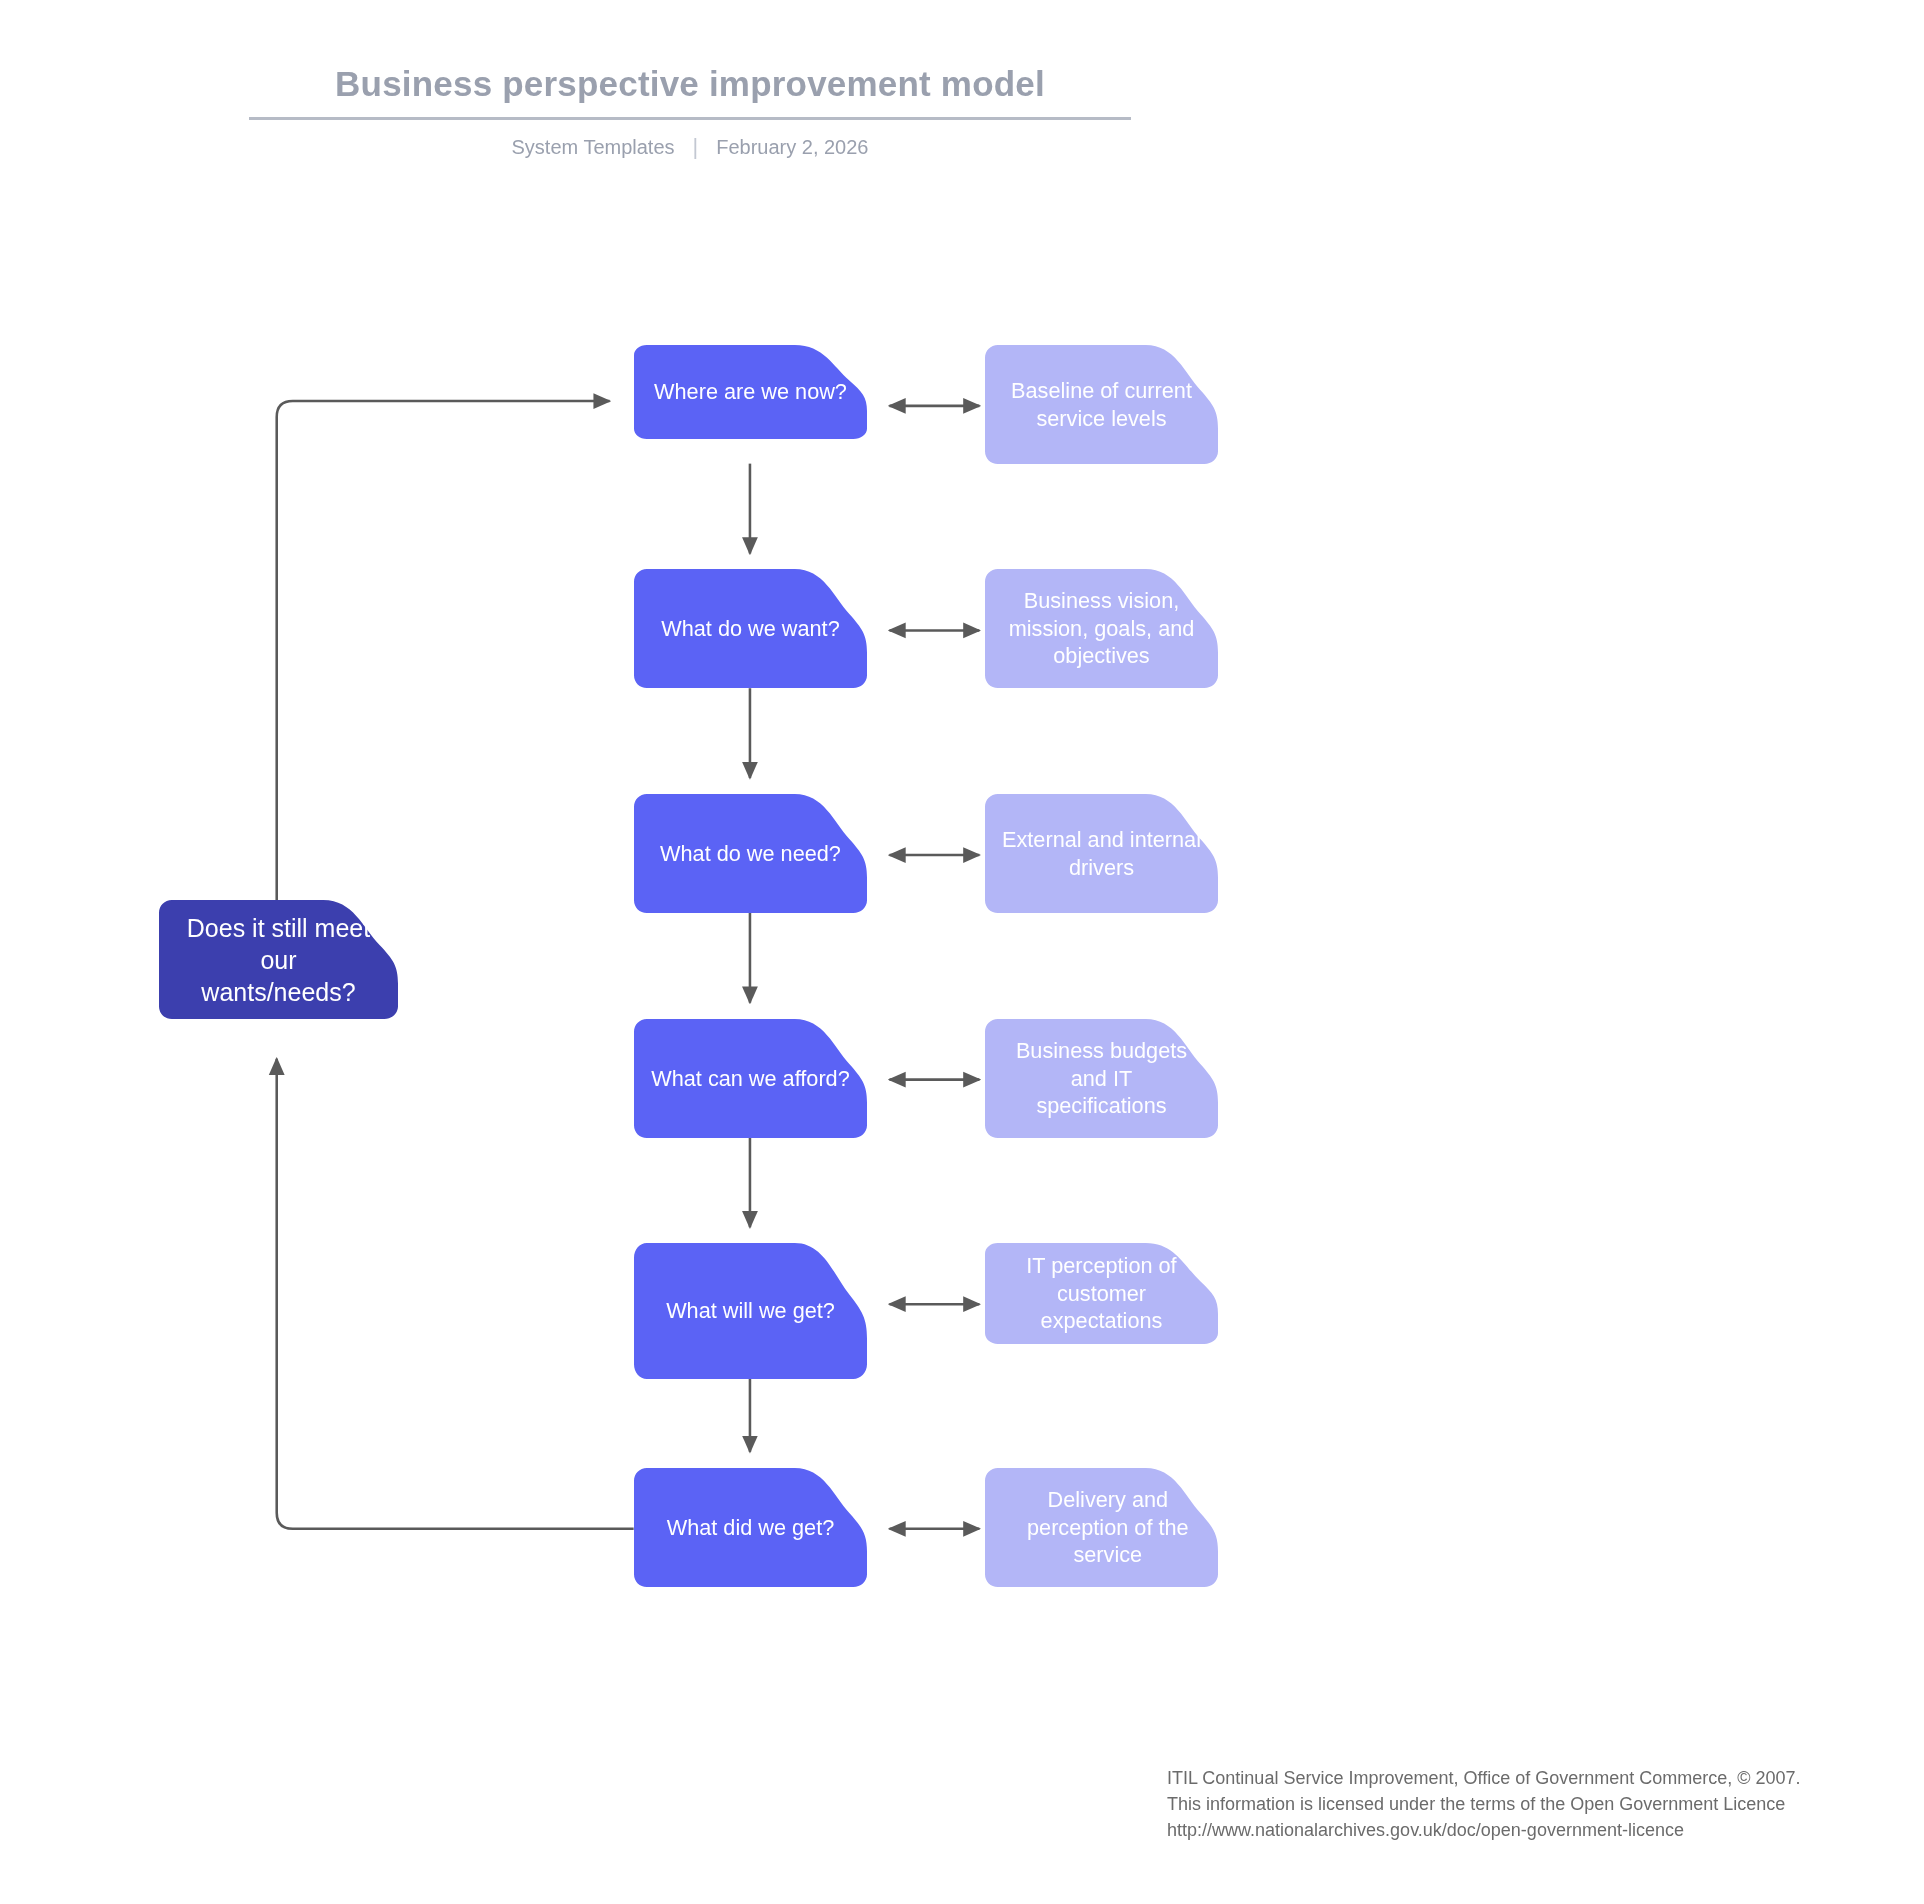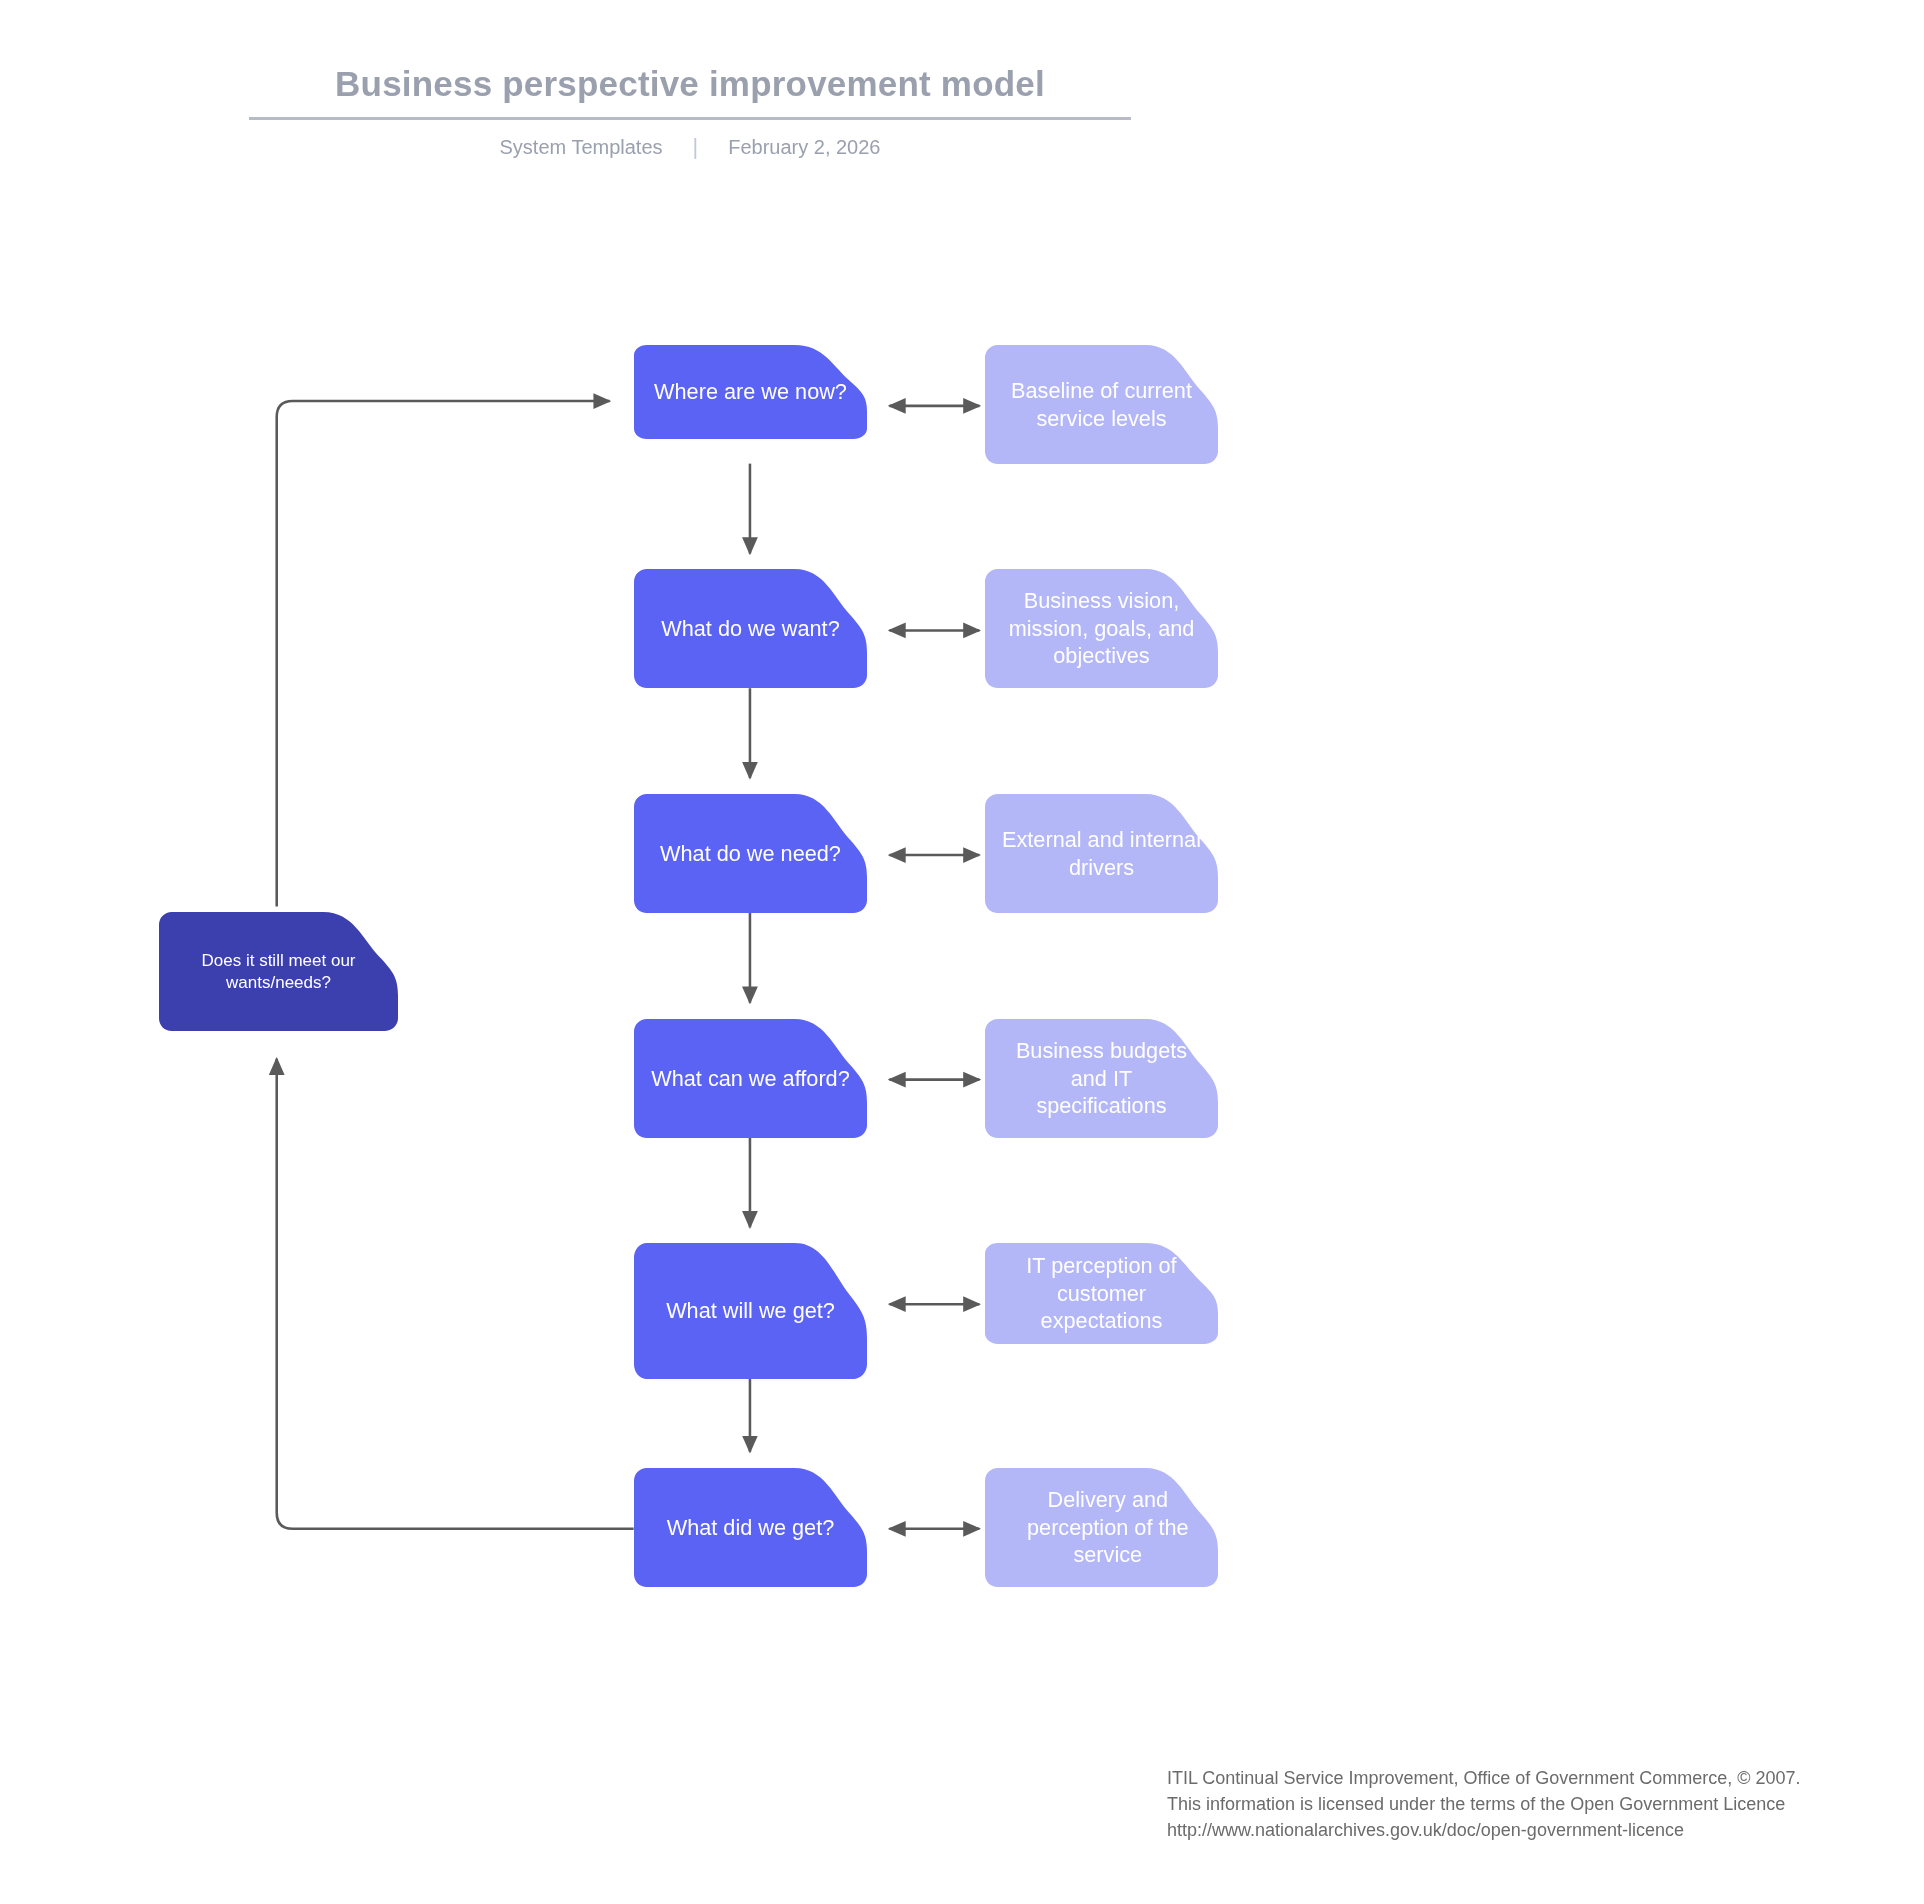--- a/index.html
+++ b/index.html
@@ -32,21 +32,21 @@
     border-bottom: 3.2px solid #b6bbc6;
   }
   #subtitle-row {
     margin-top: 14.4px;
     text-align: center;
     font-size: 20px;
     color: #9aa0ae;
     display: flex;
     justify-content: center;
     align-items: center;
-    gap: 30px;
+    gap: 18px;
   }
   #subtitle-sep {
     color: #c3c8d2;
     font-size: 21.7px;
   }
 
   
   #diagram {
     position: absolute;
     left: 0;
@@ -82,21 +82,21 @@
     white-space: pre-line;
   }
   .node .node-bg {
     position: absolute;
     left: 0; top: 0;
     width: 100%; height: 100%;
     z-index: 1;
   }
   .node.primary { font-size: 21.7px; }
   .node.detail  { font-size: 21.7px; }
-  .node.decision{ font-size: 17px; margin-top: 12px; }
+  .node.decision{ font-size: 25px; }
 
   .footer-note {
     position: absolute;
     left: 1167px;
     top: 1765px;
     font-size: 18px;
     line-height: 1.45;
     color: #6b6b6b;
     white-space: pre-line;
   }

